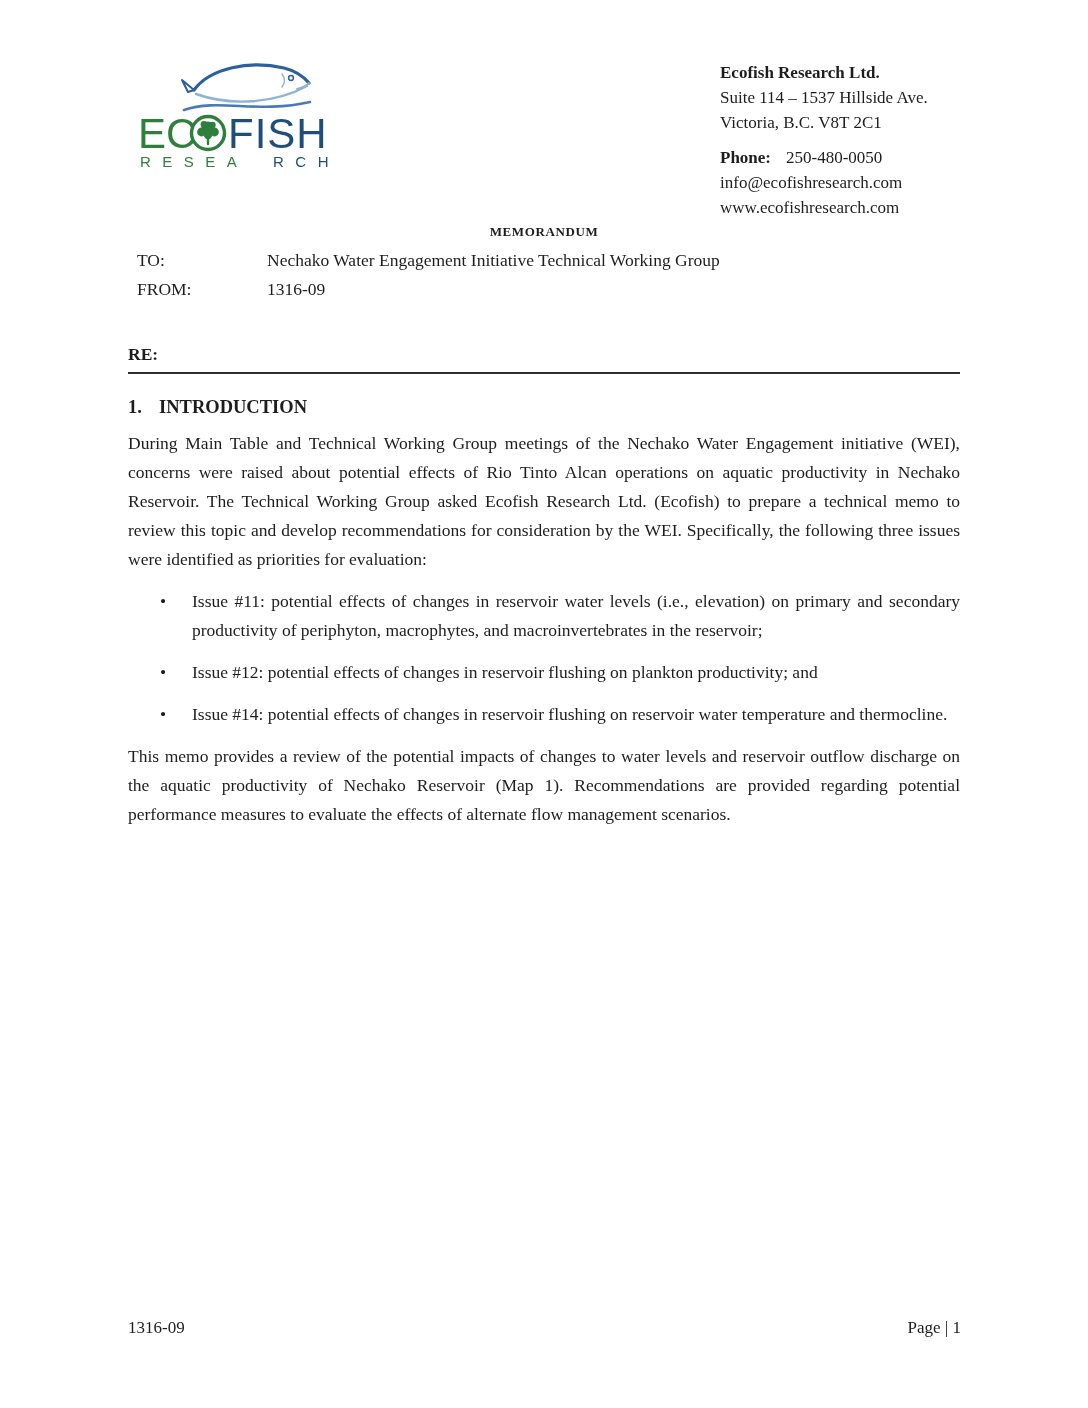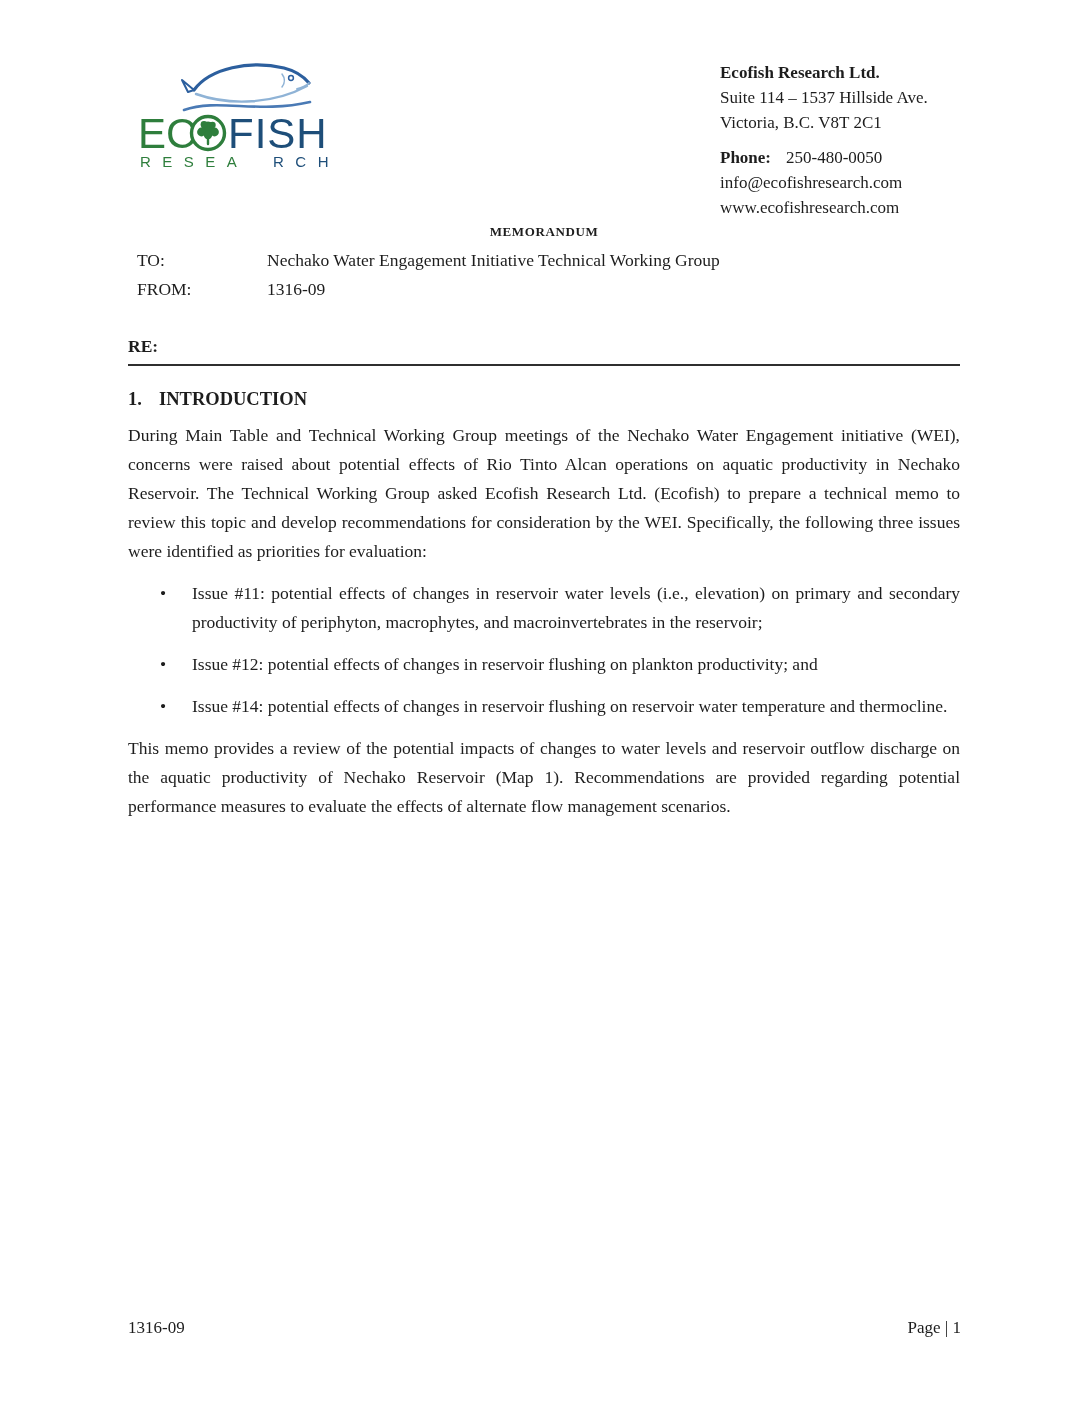--- a/index.html
+++ b/index.html
@@ -28,21 +28,21 @@
 
   .memo-title { text-align:center; font-weight:bold; font-size:13px; letter-spacing:0.6px; }
 
   .fields { margin-top:0; }
   .field-row { display:flex; font-weight:normal;margin-left:9px; }
   .field-label { width:130px; flex:0 0 130px; }
   .field-value { flex:1; text-align:justify; }
 
   .re-row {
     display:flex; font-weight:bold;
-    margin-top:28px;
+    margin-top:36px;
     padding-bottom:3px;
     border-bottom:2.5px solid #2f2f2f;
   }
   .re-label { width:64px; flex:0 0 64px; }
 
   .section-heading { display:flex; margin-top:18px; font-weight:bold; font-size:18.5px; line-height:30px; }
   .section-number { width:31px; flex:0 0 31px; }
 
   .para { text-align:justify; margin-top:7px; }
 

